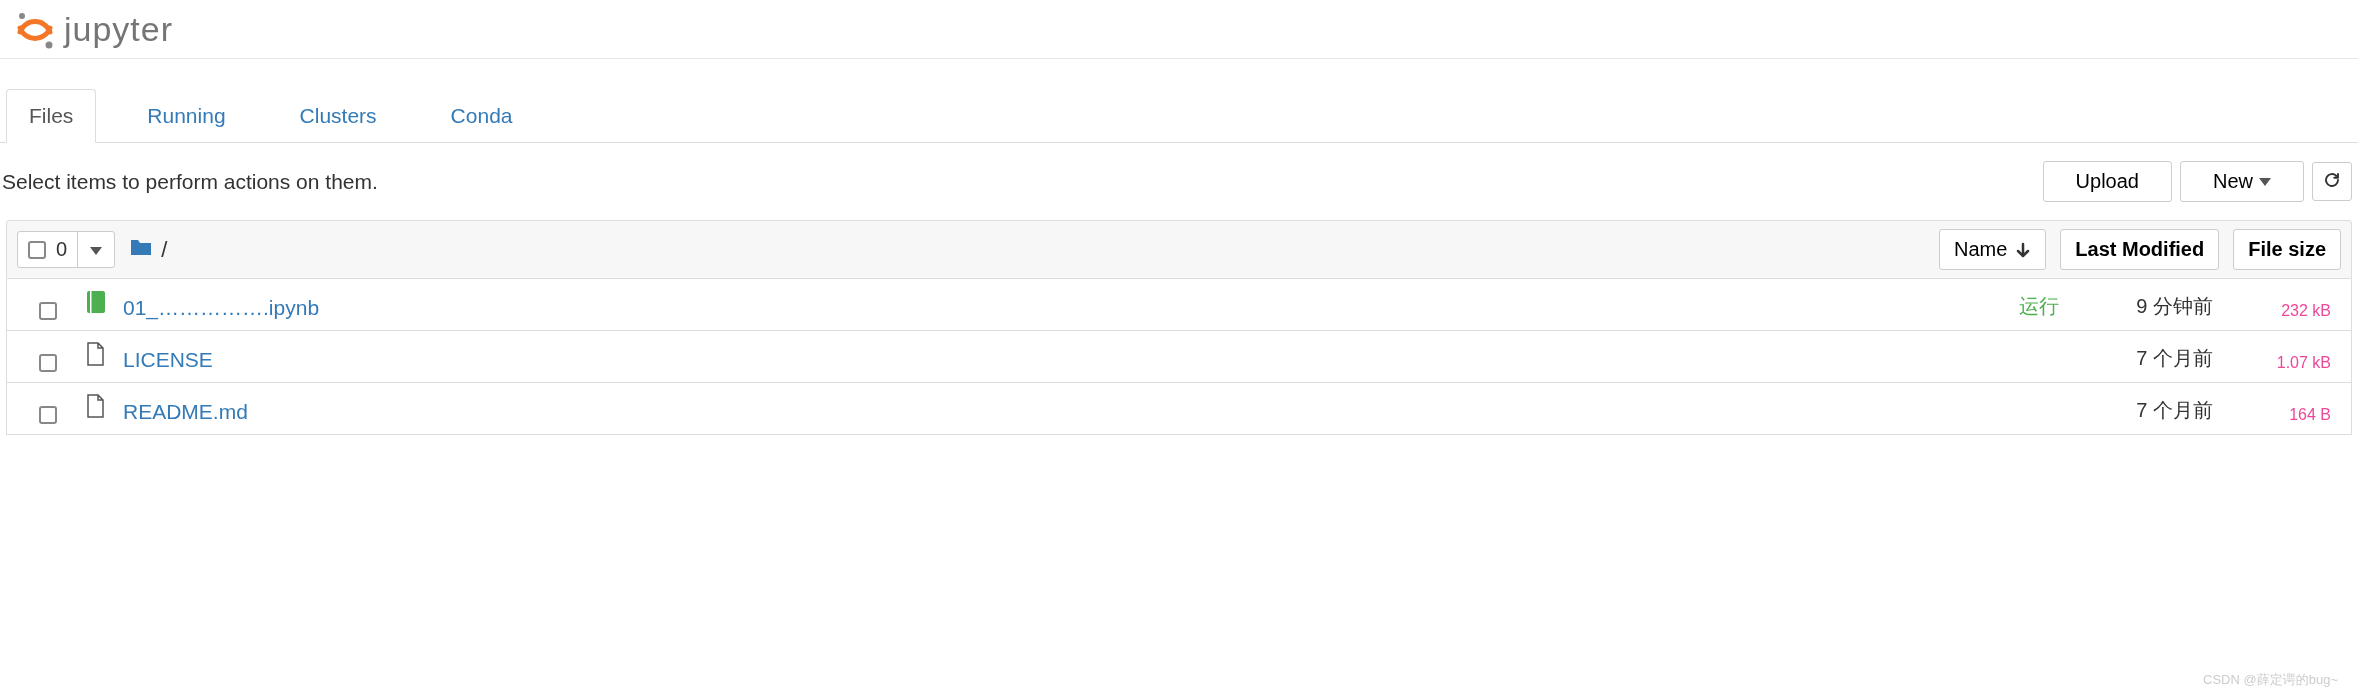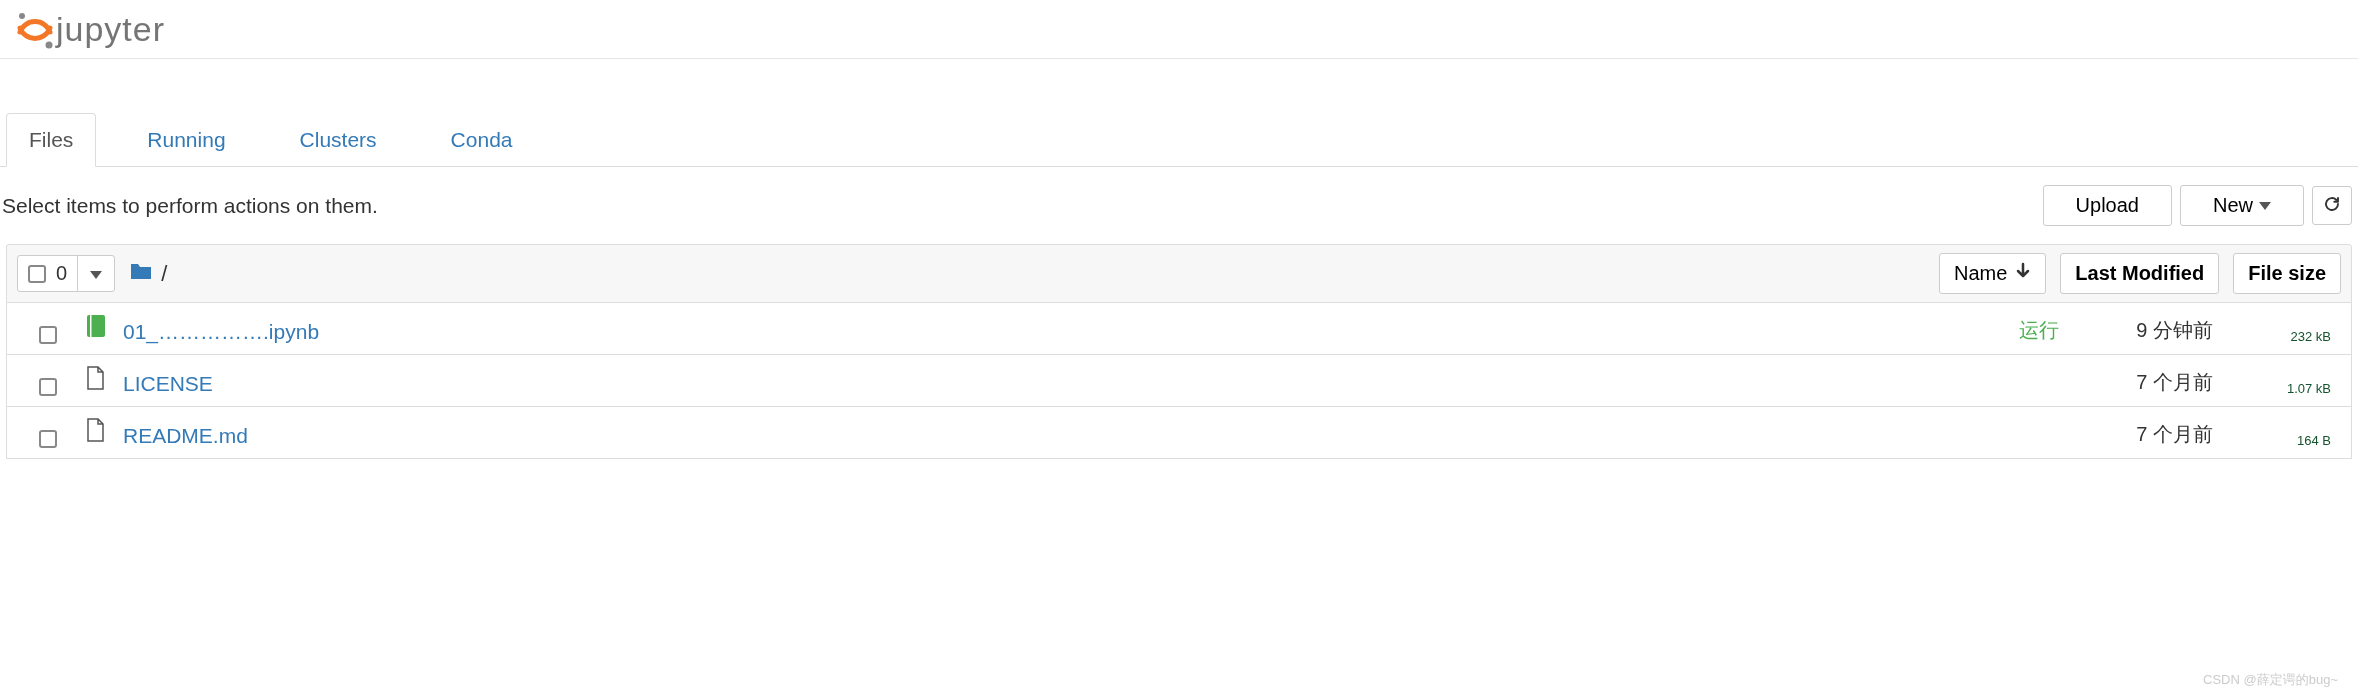--- a/index.html
+++ b/index.html
@@ -1,56 +1,56 @@
 <!DOCTYPE html>
 <html><head>
 <meta charset="utf-8">
 <style>
   * { box-sizing: border-box; margin: 0; padding: 0; }
   body { font-family: "Helvetica Neue", Helvetica, Arial, sans-serif; font-size: 20px; color: #333; background: #fff; }
   
   .header { display: flex; justify-content: space-between; align-items: center; padding: 8px 14px; border-bottom: 1px solid #e7e7e7; }
-  .logo { display: flex; align-items: center; }
+  .logo { display: flex; align-items: center; gap: 8px; }
   .logo-text { font-size: 34px; color: #757575; letter-spacing: 1px; }
   .header-buttons { display: flex; gap: 10px; }
   .btn { background: #fff; border: 1px solid #ccc; border-radius: 3px; padding: 10px 18px; font-size: 20px; color: #333; cursor: pointer; }
   
   .tabs { display: flex; border-bottom: 1px solid #ddd; padding: 0 6px; margin-top: 30px; }
-  .tab { padding: 14px 22px; color: #337ab7; cursor: pointer; font-size: 21px; border: 1px solid transparent; border-bottom: none; margin-bottom: -1px; margin-top: 24px; }
+  .tab { padding: 14px 22px; color: #337ab7; cursor: pointer; font-size: 21px; border: 1px solid transparent; border-bottom: none; margin-bottom: -1px; }
   .tab.active { color: #555; border: 1px solid #ddd; border-bottom-color: #fff; border-radius: 4px 4px 0 0; background: #fff; }
   .tab + .tab { margin-left: 28px; }
   
   .toolbar { display: flex; justify-content: space-between; align-items: center; padding: 18px 6px 18px 2px; }
   .toolbar-text { font-size: 21px; color: #333; }
   .toolbar-actions { display: flex; gap: 8px; align-items: center; }
   .btn-sm { background: #fff; border: 1px solid #ccc; border-radius: 3px; padding: 8px 32px; font-size: 20px; cursor: pointer; display: flex; align-items: center; gap: 6px; }
   .btn-icon { background: #fff; border: 1px solid #ccc; border-radius: 3px; padding: 8px 10px; cursor: pointer; }
   .caret-down { display: inline-block; width: 0; height: 0; border-left: 6px solid transparent; border-right: 6px solid transparent; border-top: 8px solid #555; vertical-align: middle; }
   
   .list-header { display: flex; align-items: center; background: #f7f7f7; border: 1px solid #ddd; border-radius: 3px 3px 0 0; padding: 8px 10px; margin: 0 6px; }
   .list-header-left { display: flex; align-items: center; gap: 0; }
   .select-group { display: flex; align-items: center; border: 1px solid #ccc; border-radius: 3px; background: #fff; }
   .select-box { padding: 6px 10px; display: flex; align-items: center; gap: 10px; }
   .select-count { font-size: 20px; }
   .select-caret { padding: 6px 12px; border-left: 1px solid #ccc; }
   .checkbox { width: 18px; height: 18px; border: 2px solid #888; border-radius: 3px; display: inline-block; }
   .folder-icon { color: #337ab7; margin-left: 14px; }
   .breadcrumb-slash { font-size: 22px; color: #333; margin-left: 8px; }
   .list-header-right { margin-left: auto; display: flex; gap: 14px; }
-  .col-btn { background: #fff; border: 1px solid #ccc; border-radius: 3px; padding: 8px 14px; font-size: 20px; cursor: pointer; display: flex; align-items: flex-start; gap: 8px; }
+  .col-btn { background: #fff; border: 1px solid #ccc; border-radius: 3px; padding: 8px 14px; font-size: 20px; cursor: pointer; display: flex; align-items: center; gap: 8px; }
   .col-btn.plain { border: 1px solid #ccc; font-weight: bold; }
   
   .file-list { margin: 0 6px; }
   .file-row { display: flex; align-items: flex-end; border: 1px solid #ddd; border-top: none; padding: 10px 14px; gap: 14px; }
   .file-row .checkbox { flex-shrink: 0; margin-left: 18px; }
   .file-icon { width: 24px; flex-shrink: 0; margin-left: 14px; }
   .file-name { color: #337ab7; font-size: 21px; cursor: pointer; }
   .file-status { color: #4caf50; font-size: 20px; margin-left: auto; }
   .file-modified { width: 140px; text-align: right; font-size: 20px; color: #333; }
-  .file-size { width: 110px; text-align: right; font-size: 13px; color: #14532d; padding-right: 6px; }
+  .file-size { width: 110px; text-align: right; font-size: 16px; color: #ec4899; padding-right: 6px; }
   .spacer { flex: 1; }
   
   .watermark { position: fixed; bottom: 6px; right: 20px; font-size: 13px; color: #ccc; }
   
   .refresh-icon { width: 18px; height: 18px; }
   .doc-icon { fill: none; stroke: #555; stroke-width: 1.5; }
 </style>
 </head>
 <body>
 

